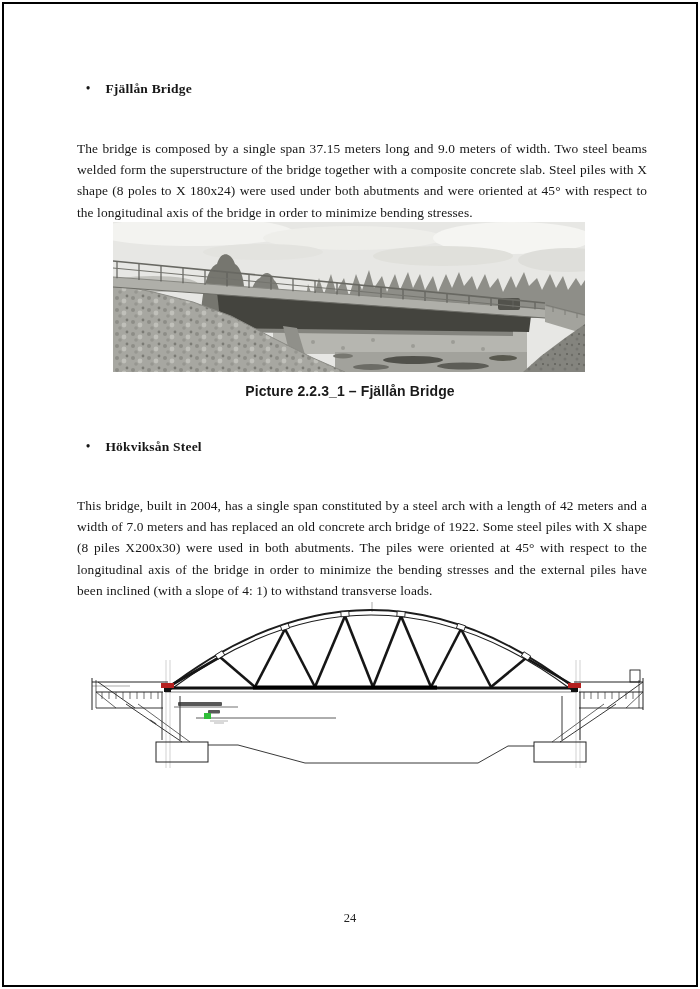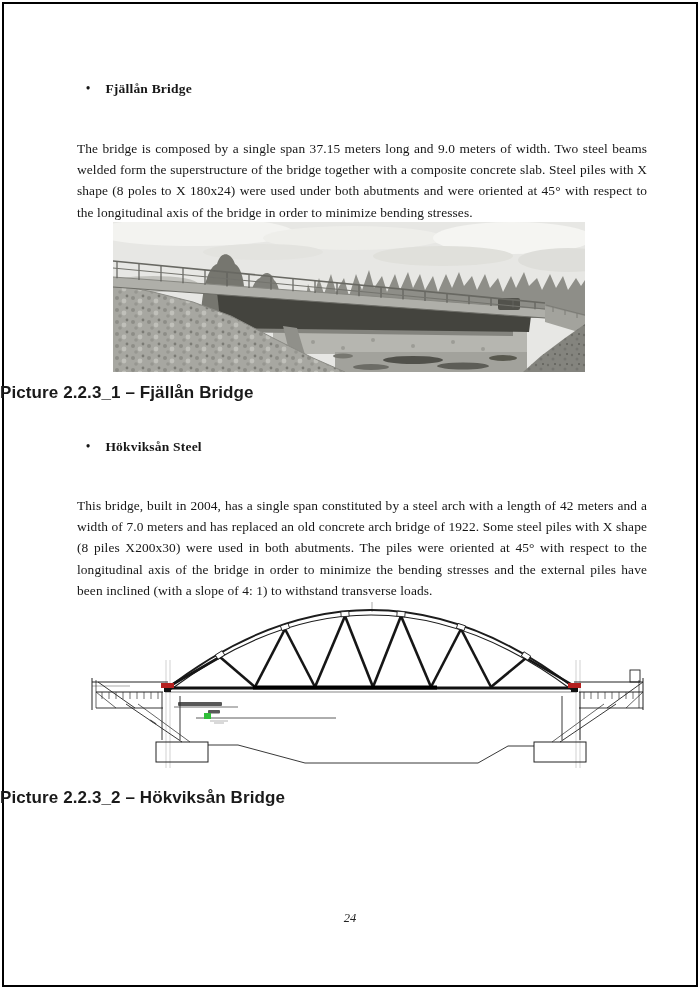--- a/index.html
+++ b/index.html
@@ -17,27 +17,27 @@
   }
   .bullet{font-size:12px;transform:translateY(-1px);}
   .body-par{
     position:absolute;left:65px;width:570px;margin:12px;
     font-size:13.4px;line-height:21.2px;text-align:justify;text-justify:inter-word;
     letter-spacing:.1px;
   }
   .figure{position:absolute;margin:0;padding:0;}
   .figure svg{display:block;}
   .caption{
-    position:absolute;left:0;right:0;
+    position:absolute;left:0;right:0;text-align:center;
     font-family:"Liberation Sans","DejaVu Sans",sans-serif;
-    font-size:17px;font-weight:bold;color:#1a1a1a;letter-spacing:.1px;
+    font-size:14px;font-weight:bold;color:#1a1a1a;letter-spacing:.1px;
   }
   .page-number{
     position:absolute;left:0;right:0;top:911px;text-align:center;
-    font-size:12.5px;color:#222;font-style:italic;
+    font-size:12.5px;color:#222;
   }
 </style>
 </head>
 <body>
 
 <div class="page">
   <div class="page-frame"></div>
 
   <div class="section-heading" style="top:81px">
     <span class="bullet">•</span>
@@ -274,16 +274,15 @@
         <rect x="88" y="102" width="44" height="4" rx="1" fill="#2e2e2e" opacity="0.8"></rect>
         <rect x="118" y="110" width="12" height="3.5" rx="1" fill="#2e2e2e" opacity="0.8"></rect>
         <line x1="106" y1="118" x2="246" y2="118" stroke="#333" stroke-width="0.8"></line>
         <rect x="114" y="113" width="7" height="6" fill="#2fbe38"></rect>
         <line x1="120" y1="121" x2="138" y2="121" stroke="#666" stroke-width="0.5"></line>
         <line x1="124" y1="123" x2="134" y2="123" stroke="#666" stroke-width="0.5"></line>
       </g>
     </svg>
   </figure>
 
-  <div class="caption" style="top:788px">Picture 2.2.3_2 – Hökviksån Bridge</div>
 
   <div class="page-number">24</div>
 </div>
 
 </body></html>

